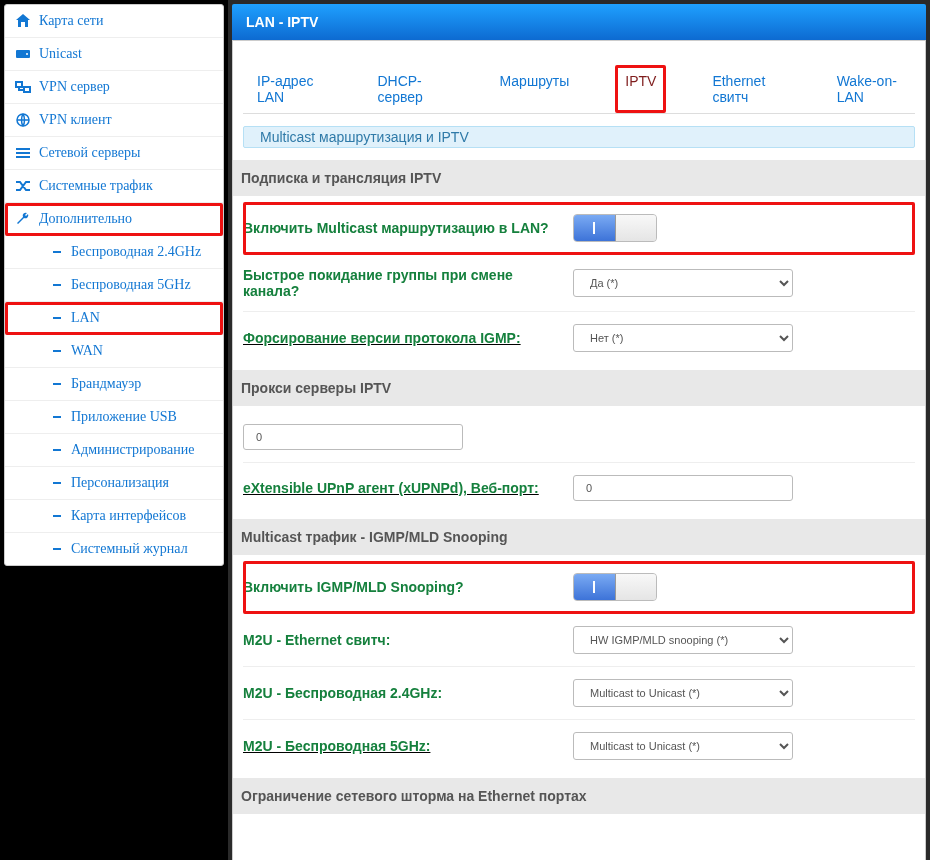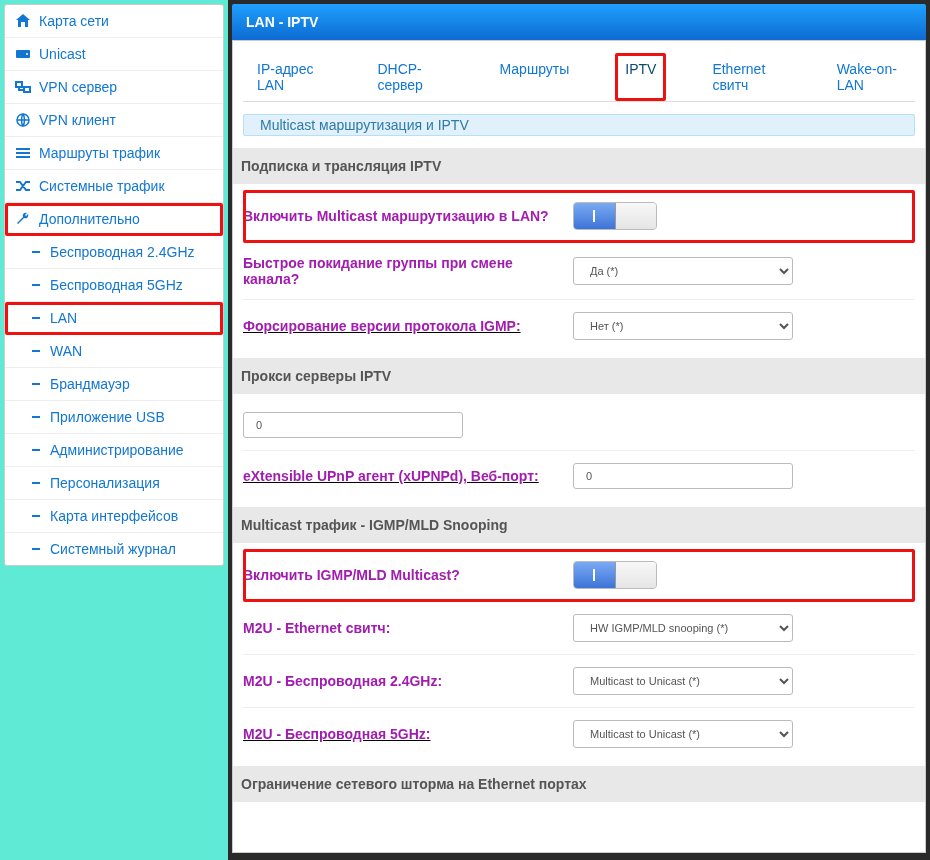--- a/index.html
+++ b/index.html
@@ -1,40 +1,40 @@
 <!DOCTYPE html>
 <html><head>
 <meta charset="utf-8">
 <style>
   * { box-sizing: border-box; margin: 0; padding: 0; }
   body { font-family: Arial, Helvetica, sans-serif; font-size: 14px; background: #2a2a2a; width: 930px; height: 860px; }
   .page { display: flex; width: 930px; height: 860px; }
 
   
-  .sidebar { width: 228px; background: #5eead4; padding: 4px 0 0 0; }
+  .sidebar { width: 228px; background: #000000; padding: 4px 0 0 0; font-family: Liberation Serif, serif; }
   .side-panel { background: #fff; border: 1px solid #ccc; border-radius: 3px; margin: 0 4px; }
   .side-item { display: flex; align-items: center; padding: 8px 10px; border-bottom: 1px solid #eee; cursor: pointer; color: #1277d3; }
   .side-item .ic { width: 16px; height: 16px; margin-right: 8px; flex-shrink: 0; }
-  .side-sub { padding-left: 27px; display: flex; align-items:center;text-align:center;}
+  .side-sub { padding-left: 48px; display: flex; align-items:center;text-align:center;}
   .side-sub .dash { width: 8px; height: 2px; background: #1277d3; margin-right: 10px; flex-shrink:0;}
   .side-item:last-child { border-bottom: none; }
   .side-item.level2 { color:#1277d3; }
 
   
   .main { flex: 1; padding: 4px 4px 4px 4px; }
   .titlebar { background: linear-gradient(#1fa0ff,#0d6ad1); color: #fff; font-weight: bold; padding: 10px 14px; border-top-left-radius: 2px; border-top-right-radius: 2px; }
   .content { background: #fff; border: 1px solid #ccc; padding: 0 10px 20px 10px; }
-  .tabs { display: flex; gap: 36px; padding: 12px 4px 0 4px; border-bottom: 1px solid #ddd; }
+  .tabs { display: flex; gap: 36px; padding: 24px 4px 0 4px; border-bottom: 1px solid #ddd; }
   .tab { color: #1277d3; padding: 8px 10px; cursor: pointer; }
-  .tab.active { color: #0c4a6e; }
+  .tab.active { color: #7f1d1d; }
   .infobox { margin: 12px 0; padding: 2px 16px; background: #e0f1fb; border: 1px solid #b6e0f5; color: #2f7aa8; border-radius: 2px; }
 
   .section-header { background: #e8e8e8; padding: 10px 8px; font-weight: 600; color: #555; margin: 6px -10px; }
   .row { display: flex; align-items: center; padding: 12px 0; border-bottom: 1px solid #eee; }
-  .row .label { width: 330px; padding-left: 0; font-weight: 600; color: #a21caf; }
+  .row .label { width: 330px; padding-left: 0; font-weight: 600; color: #15803d; }
   .row .control { flex: 1; }
   input[type="text"], select.sel {
     border: 1px solid #bbb; border-radius: 3px; padding: 6px 12px; font-size: 11px; width: 220px; background:#fff; color:#555;
   }
   .row.no-border { border-bottom: none; text-decoration: underline;}
 
   
   .toggle { width: 84px; height: 28px; border: 1px solid #bbb; border-radius: 4px; display: inline-flex; overflow: hidden; box-shadow: inset 0 1px 2px rgba(0,0,0,0.1); cursor:pointer; background:#eee;}
   .toggle .on { flex:1; background: linear-gradient(#7aaaf3,#3d73d8); border-right:1px solid #999; display:flex; align-items:center; justify-content:center;}
   .toggle .on .bar {width:2px;height:12px;background:#fff;}
@@ -76,21 +76,21 @@
             <path d="M2 8h12M8 2c2 3 2 9 0 12M8 2c-2 3-2 9 0 12"></path>
           </svg>
         <span>VPN клиент</span>
       </div>
       <div class="side-item">
         <svg class="ic" viewBox="0 0 16 16" fill="#1277d3">
             <rect x="1" y="3" width="14" height="2"></rect>
             <rect x="1" y="7" width="14" height="2"></rect>
             <rect x="1" y="11" width="14" height="2"></rect>
           </svg>
-        <span>Маршруты трафик</span>
+        <span>Сетевой серверы</span>
       </div>
       <div class="side-item">
         <svg class="ic" viewBox="0 0 16 16" fill="none" stroke="#1277d3" stroke-width="2">
             <path d="M1 4h4l6 8h4M1 12h4l6-8h4"></path>
           </svg>
         <span>Системные трафик</span>
       </div>
       <div class="side-item hl">
         <svg class="ic" viewBox="0 0 16 16" fill="#1277d3">
             <path d="M13 3a3 3 0 0 1-4 4L3 13l-1-1 6-6a3 3 0 0 1 4-4l-2 2 1 1z"></path>
@@ -186,21 +186,21 @@
         <div class="control"><input type="text" value="0" style=""></div>
       </div>
       <div class="row no-border">
         <div class="label">eXtensible UPnP агент (xUPNPd), Веб-порт:</div>
         <div class="control"><input type="text" value="0" style=""></div>
       </div>
 
       <div class="section-header">Multicast трафик - IGMP/MLD Snooping</div>
 
       <div class="row hl">
-        <div class="label">Включить IGMP/MLD Multicast?</div>
+        <div class="label">Включить IGMP/MLD Snooping?</div>
         <div class="control">
           <div class="toggle">
               <div class="on">
                 <div class="bar"></div>
               </div>
               <div class="off"></div>
             </div>
         </div>
       </div>
       <div class="row">

